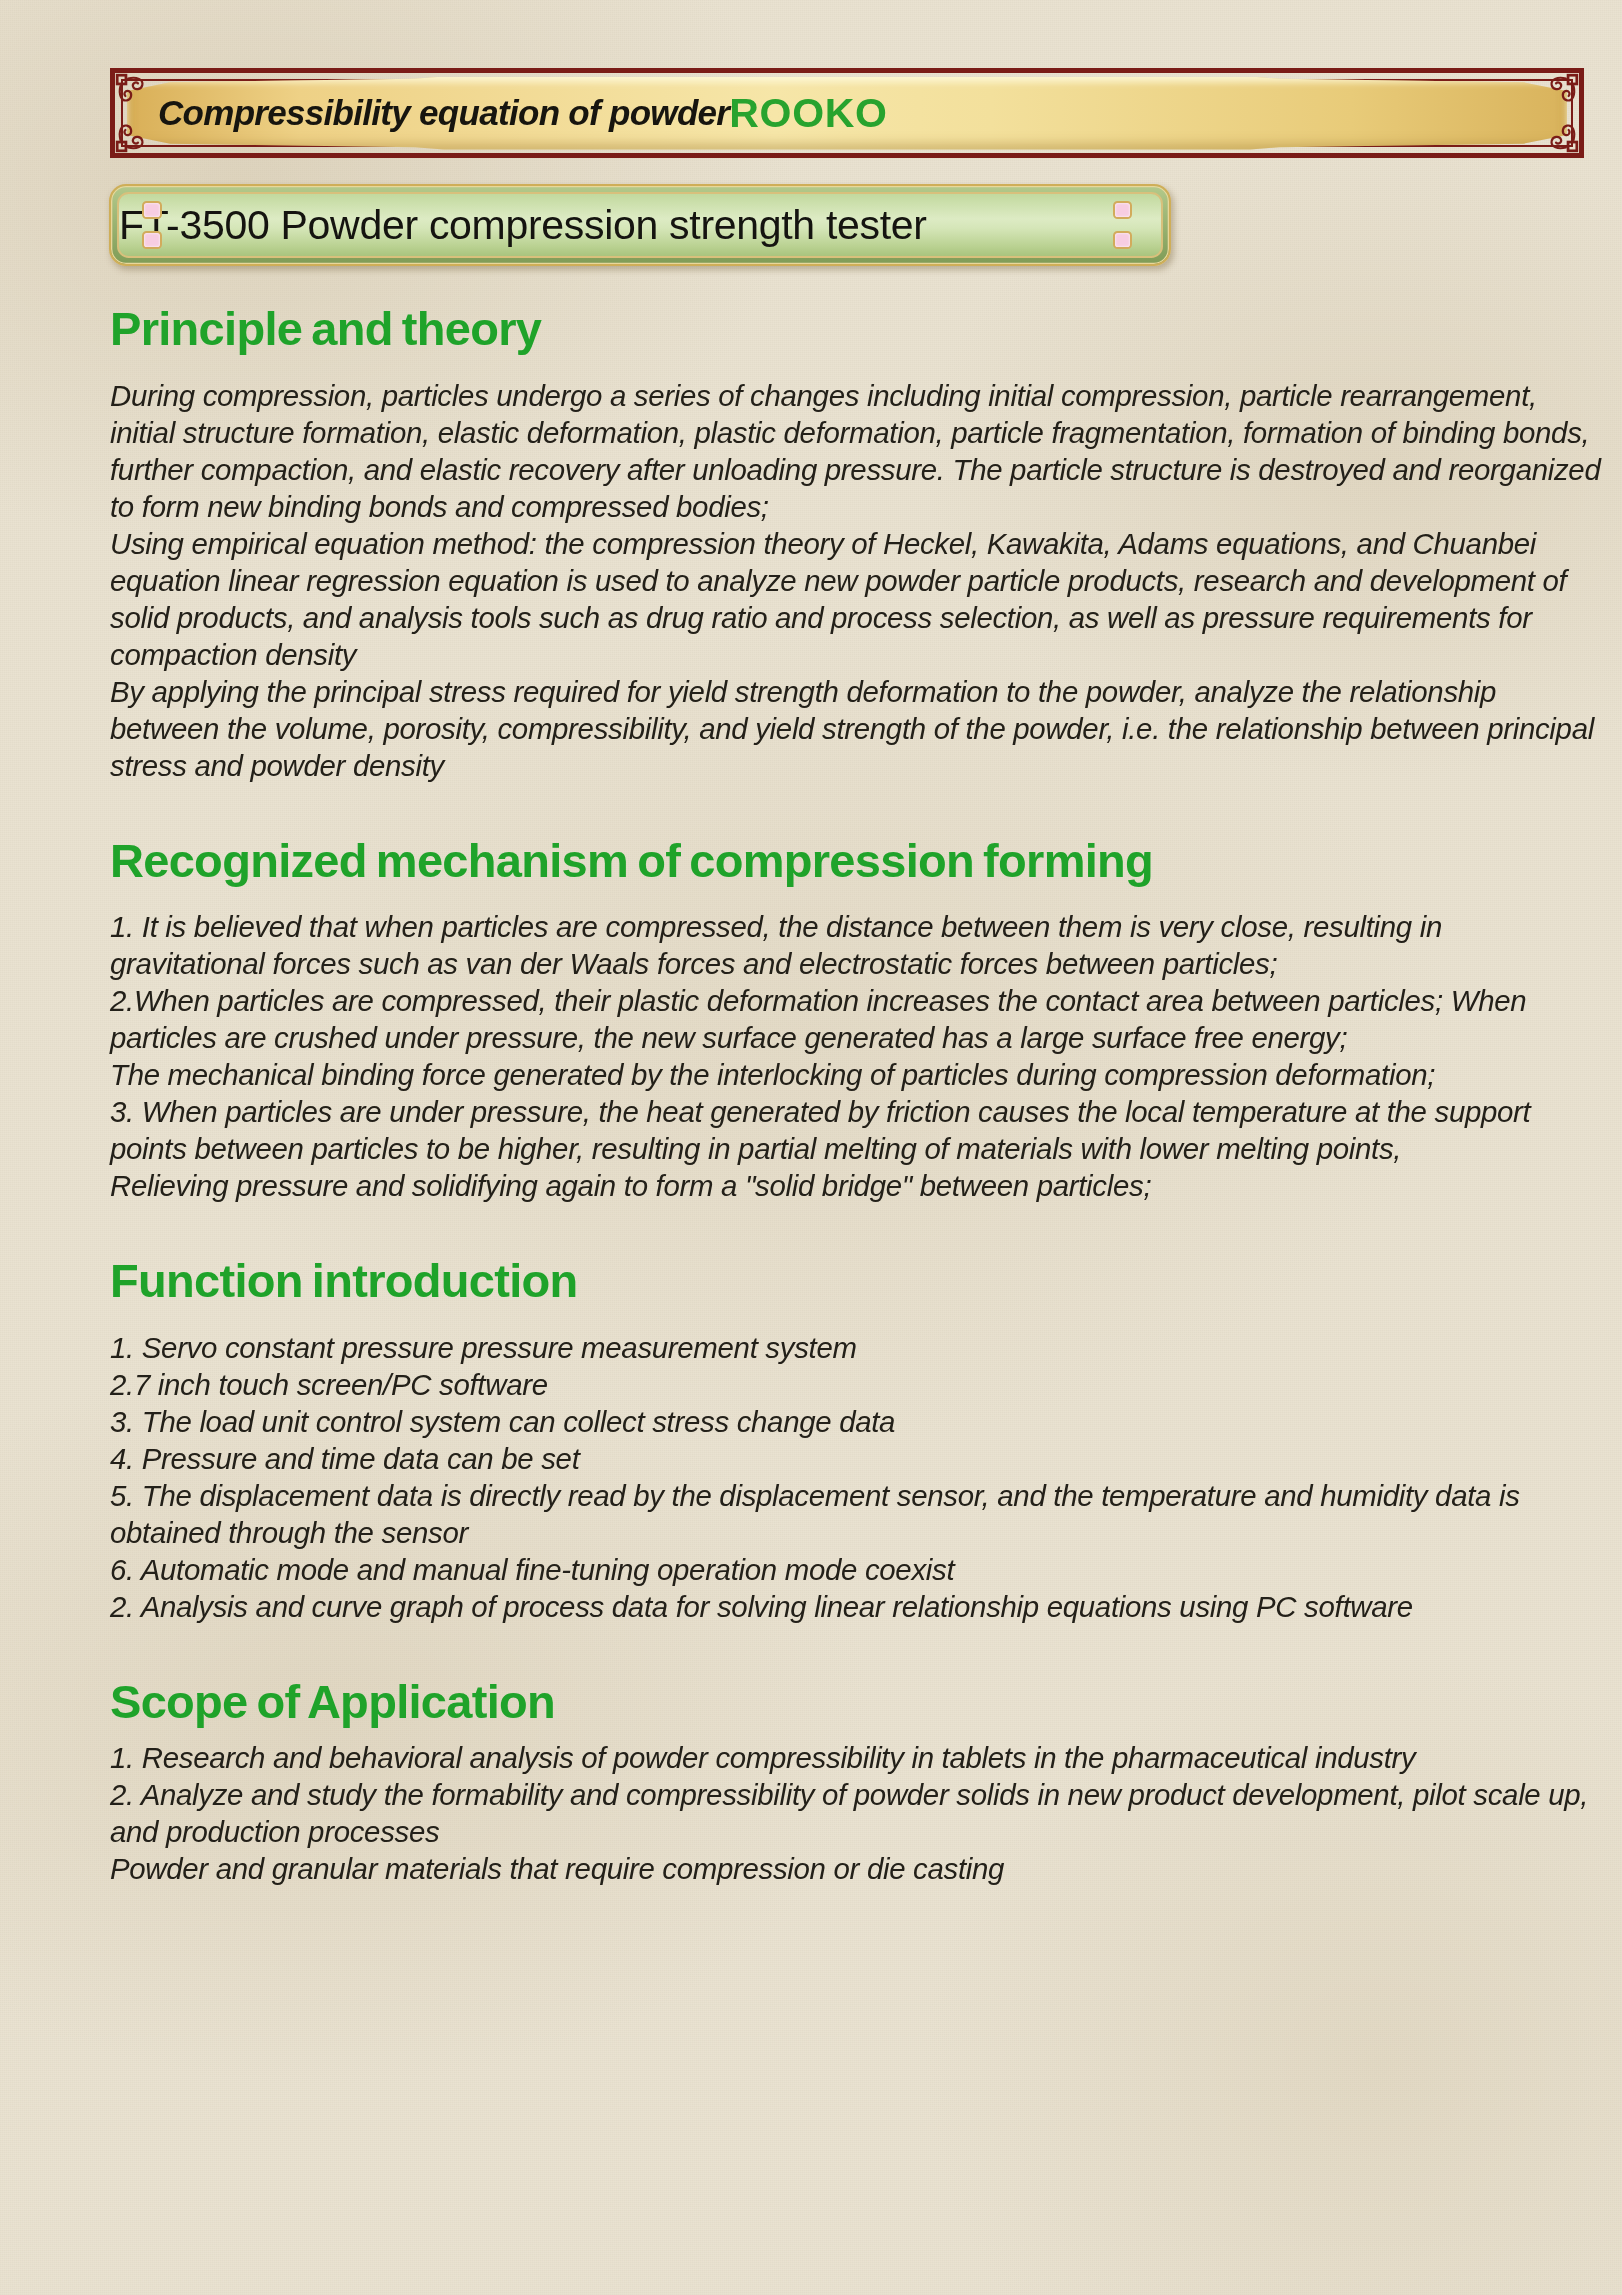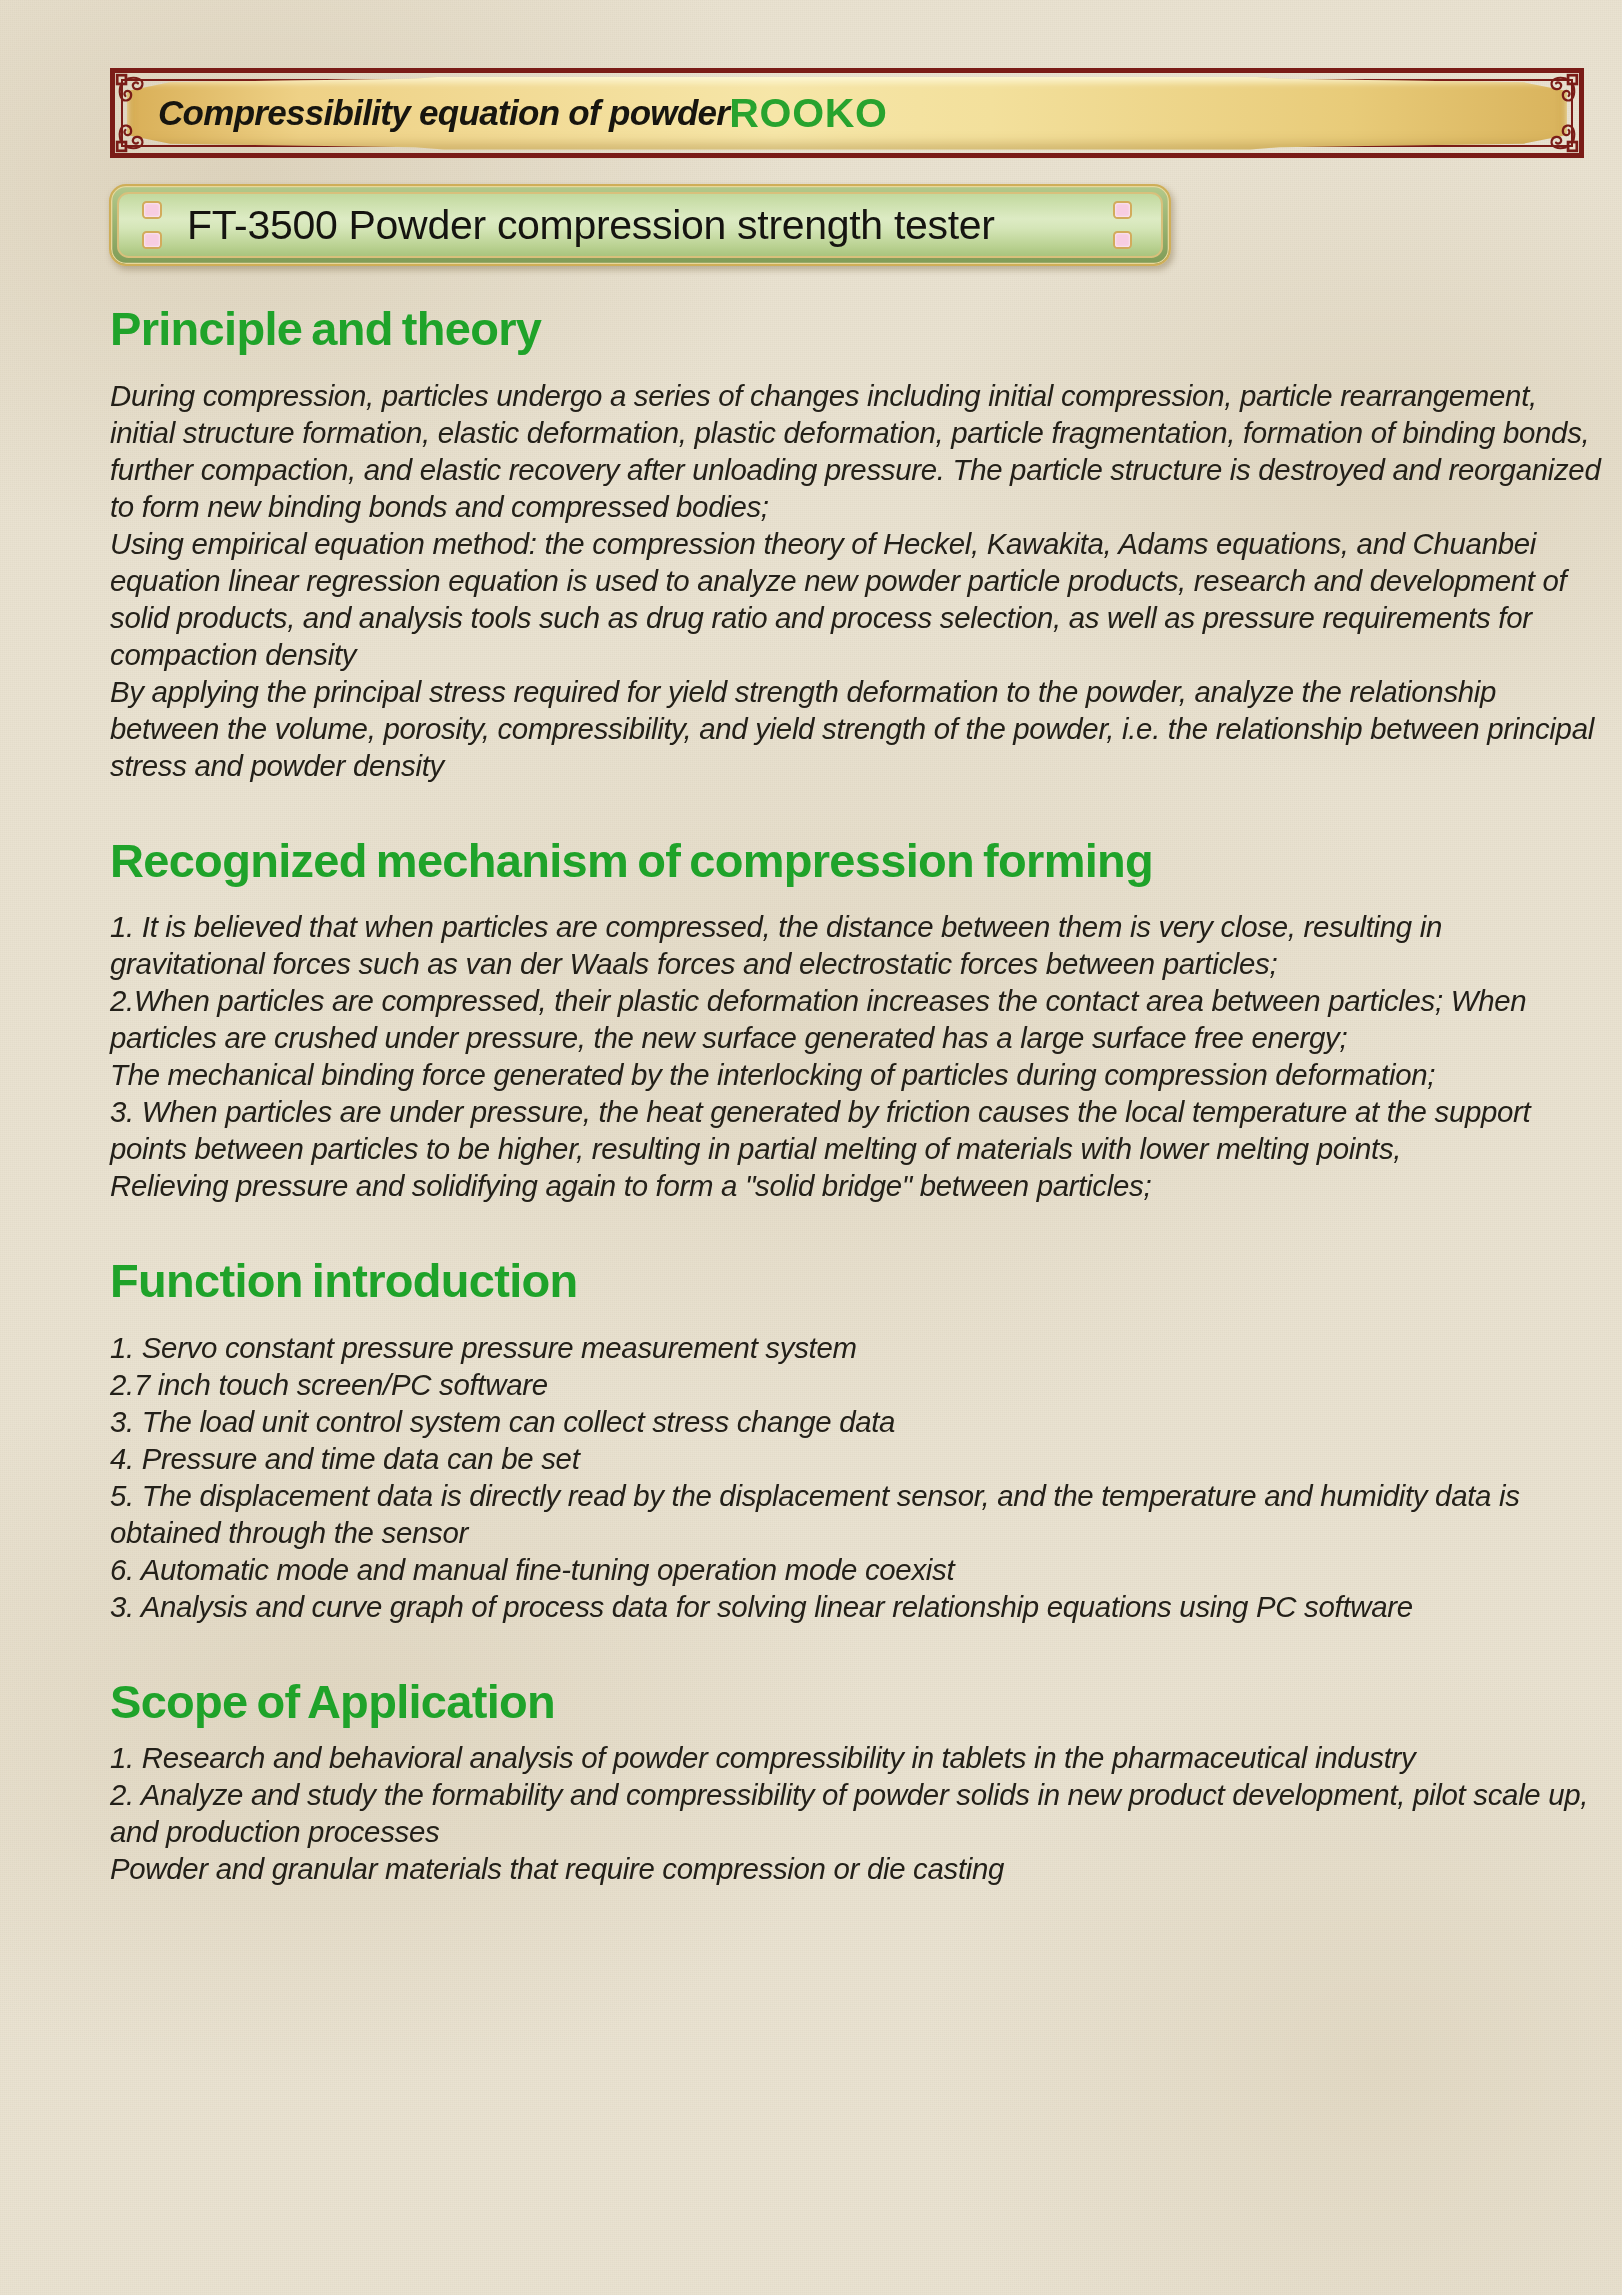--- a/index.html
+++ b/index.html
@@ -77,21 +77,20 @@
     box-shadow:2.6px 3.9px 6.5px rgba(110,90,50,.35), inset 0 0 0 1.3px #e8d79a;
   }
   .plate-inner{
     position:absolute; inset:5.9px;
     border-radius:11.8px;
     border:2px solid #d8c07c;
     background:linear-gradient(180deg,#c2d99e 0%,#ddebc4 40%,#d5e6b8 55%,#b9d191 85%,#a9c47e 100%);
     display:flex; align-items:center;
   }
   .plate-label{
-    margin-left:68px;
     font-size:41px; color:#151410; letter-spacing:-0.3px;
   }
   .pin{
     position:absolute; width:19.6px; height:17.7px;
     border-radius:4.6px;
     background:#f7cde2;
     border:2px solid #d2ab5c;
     box-shadow:inset 0 0 2.6px #ffffff;
   }
   .pin.p-tl{left:23.6px;  top:7.2px;}
@@ -187,21 +186,21 @@
 
   <section class="sec">
     <h2>Function introduction</h2>
     <div class="sec-body">
       <p>1. Servo constant pressure pressure measurement system</p>
       <p>2.7 inch touch screen/PC software</p>
       <p>3. The load unit control system can collect stress change data</p>
       <p>4. Pressure and time data can be set</p>
       <p>5. The displacement data is directly read by the displacement sensor, and the temperature and humidity data is obtained through the sensor</p>
       <p>6. Automatic mode and manual fine-tuning operation mode coexist</p>
-      <p>3. Analysis and curve graph of process data for solving linear relationship equations using PC software</p>
+      <p>2. Analysis and curve graph of process data for solving linear relationship equations using PC software</p>
     </div>
   </section>
 
   <section class="sec tight">
     <h2>Scope of Application</h2>
     <div class="sec-body">
       <p>1. Research and behavioral analysis of powder compressibility in tablets in the pharmaceutical industry</p>
       <p>2. Analyze and study the formability and compressibility of powder solids in new product development, pilot scale up, and production processes</p>
       <p>Powder and granular materials that require compression or die casting</p>
     </div>

